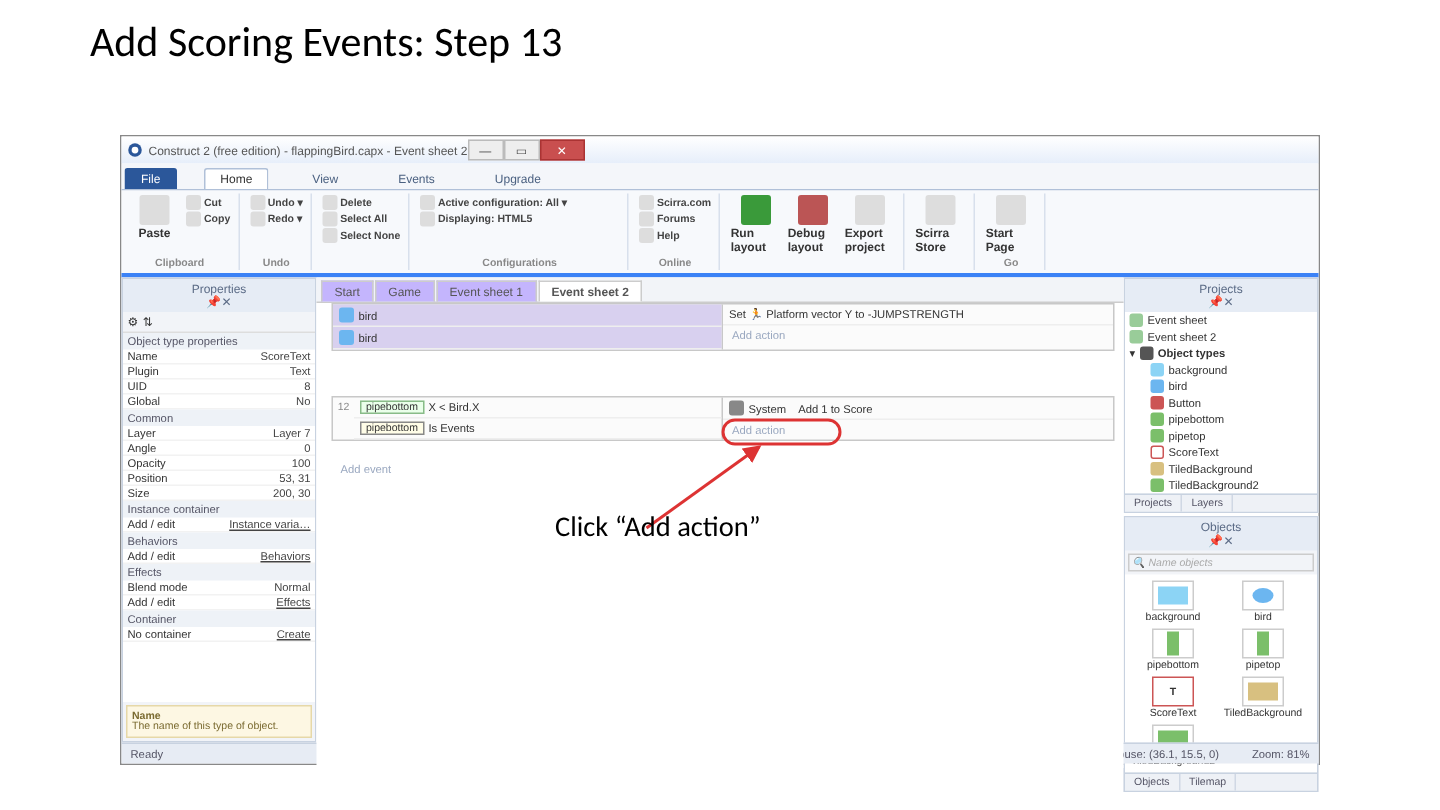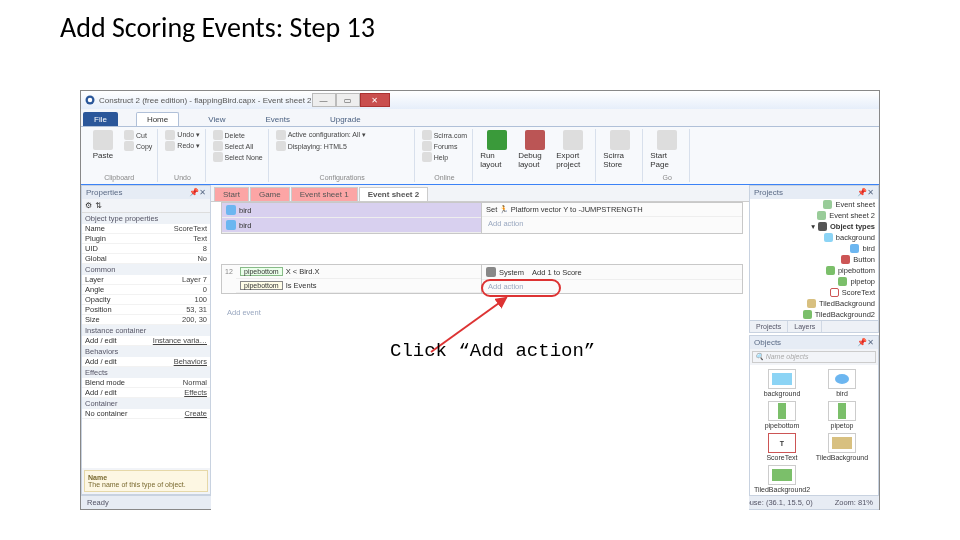--- a/index.html
+++ b/index.html
@@ -11,53 +11,53 @@
   .title-left { display:flex; align-items:center; gap:3px; }
   .app-icon { width:12px; height:12px; }
   .title-text { color:#555; font-size:8px; }
   .winbtns { display:flex; }
   .winbtn { width:24px; height:14px; display:flex; align-items:center; justify-content:center; border:1px solid #bbb; background:#eee; font-size:8px; color:#444; }
   .winbtn.close { background:#c94f4f; color:#fff; border-color:#a33; width:30px; }
   .ribbon-tabs { height:18px; display:flex; align-items:flex-end; gap:18px; padding:0 2px; background:#f4f6fa; border-bottom:1px solid #b0c0d8; }
   .ribbon-tab { padding:2px 10px; font-size:8px; color:#4a6080; border:1px solid transparent; border-bottom:none; border-radius:2px 2px 0 0; }
   .ribbon-tab.file { background:#2b579a; color:#fff; }
   .ribbon-tab.active { background:#fff; border-color:#b0c0d8; color:#333; }
-  .ribbon { height:58px; background:#f7f9fc; border-bottom:1px solid #3b82f6; display:flex; gap:6px; padding:2px 4px; }
+  .ribbon { height:58px; background:#f7f9fc; border-bottom:3px solid #3b82f6; display:flex; gap:6px; padding:2px 4px;font-weight:bold; }
   .ribbon-group { display:flex; flex-direction:column; justify-content:space-between; border-right:1px solid #d8e0ec; padding:1px 5px 1px 1px; }
   .ribbon-group-label { color:#888; font-size:7px; text-align:center; }
   .rg-items { display:flex; gap:4px; align-items:flex-start; }
   .rg-col { display:flex; flex-direction:column; gap:1px; }
   .rg-big { display:flex; flex-direction:column; align-items:center; justify-content:center; gap:1px; width:34px; }
   .rg-big .glyph { width:20px; height:20px; }
   .rg-small { display:flex; align-items:center; gap:2px; font-size:7px; color:#444; white-space:nowrap; }
   .rg-small .glyph { width:10px; height:10px; }
   .glyph { background:#ddd; border-radius:2px; }
   .workspace { flex:1; display:flex; min-height:0; }
   .panel { background:#f2f4f8; border:1px solid #c8d2e0; display:flex; flex-direction:column; }
-  .panel-title { background:#e6ecf5; padding:2px 4px; font-size:8px; color:#5a6a85; display:flex; justify-content:space-between; align-items:center; }
+  .panel-title { background:#e6ecf5; padding:2px 4px; font-size:8px; color:#5a6a85; display:flex; justify-content:space-between; align-items:center;flex-direction:column; }
   .panel-body { flex:1; overflow:hidden; background:#fff; font-size:7.5px; color:#333; }
   .left-col { width:130px; display:flex; flex-direction:column; gap:2px; }
   .center-col { flex:1; position:relative; background:#fff; }
   .right-col { width:130px; display:flex; flex-direction:column; gap:2px; }
   .prop-cat { background:#eef2f7; color:#556; padding:1px 3px; font-size:7.5px; }
   .prop-row { display:flex; justify-content:space-between; padding:0 3px; font-size:7.5px; border-bottom:1px solid #f2f2f2; }
   .prop-row .k { color:#333; }
   .prop-row .v { color:#444; }
   .link { color:#2b579a; text-decoration:underline; }
   .note-box { background:#fdf7e3; border:1px solid #e6d8a8; margin:2px; padding:3px; font-size:7px; color:#7a6a30; }
-  .tree-item { display:flex; align-items:center; gap:3px; padding:1px 3px; font-size:7.5px;justify-content:flex-end; }
+  .tree-item { display:flex; align-items:center; gap:3px; padding:1px 3px; font-size:7.5px; }
   .tree-item .ico { width:9px; height:9px; border-radius:2px; }
   .tree-indent { padding-left:14px; }
   .objects-grid { display:flex; flex-wrap:wrap; gap:4px; padding:4px; }
   .obj-cell { width:56px; display:flex; flex-direction:column; align-items:center; gap:1px; font-size:7px; color:#333; }
   .obj-cell .thumb { width:28px; height:20px; border:1px solid #ccc; display:flex; align-items:center; justify-content:center; background:#fff; }
   .tabs-panel { display:flex; border-top:1px solid #c8d2e0; background:#eef1f6; font-size:7px; }
   .tabs-panel span { padding:2px 6px; border-right:1px solid #d0d8e4; color:#556; }
   .center-tabs { display:flex; gap:1px; padding:2px 3px 0 3px; background:#f2f4f8; border-bottom:1px solid #ccc; font-size:8px; align-items:flex-end; }
-  .center-tab { padding:2px 8px; background:#fca5a5; border:1px solid #ccc; border-bottom:none; color:#555; }
+  .center-tab { padding:2px 8px; background:#c4b5fd; border:1px solid #ccc; border-bottom:none; color:#555; }
   .center-tab.active { background:#fff; font-weight:bold; }
   .events-area { position:relative; background:#fff; height:100%; }
   .event-block { position:absolute; left:10px; right:6px; border:1px solid #c8c8c8; background:#fbfbfb; display:flex; }
   .cond-col { width:50%; border-right:1px solid #c8c8c8; }
   .act-col { width:50%; }
   .event-row { display:flex; align-items:center; gap:3px; padding:2px 4px; border-bottom:1px solid #eee; font-size:7.5px; }
   .event-row .eicon { width:10px; height:10px; border-radius:2px; }
   .cond-tag { border:1px solid #888; padding:0 3px; font-size:7px; background:#fffde7; }
   .cond-tag.green { background:#eaffea; border-color:#8b8; }
   .event-row.purple { background:#d8d0ef; }
@@ -492,14 +492,14 @@
       <span>Ready</span>
       <div class="status-center">
         <span>Events: 14</span>
         <span>Active layer: Layer 0</span>
         <span>Mouse: (36.1, 15.5, 0)</span>
         <span>Zoom: 81%</span>
       </div>
     </div>
   </div>
 
-  <div class="callout" style="left:390px; top:340px;font-family:Liberation Mono, monospace;">Click “Add action”</div>
+  <div class="callout" style="left:370px; top:340px;">Click “Add action”</div>
 </div>
 
 </body></html>

